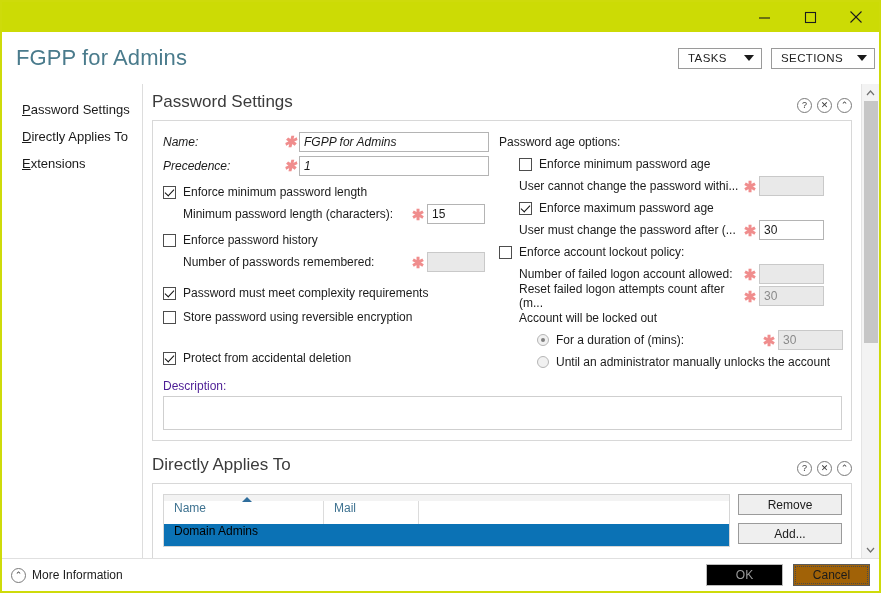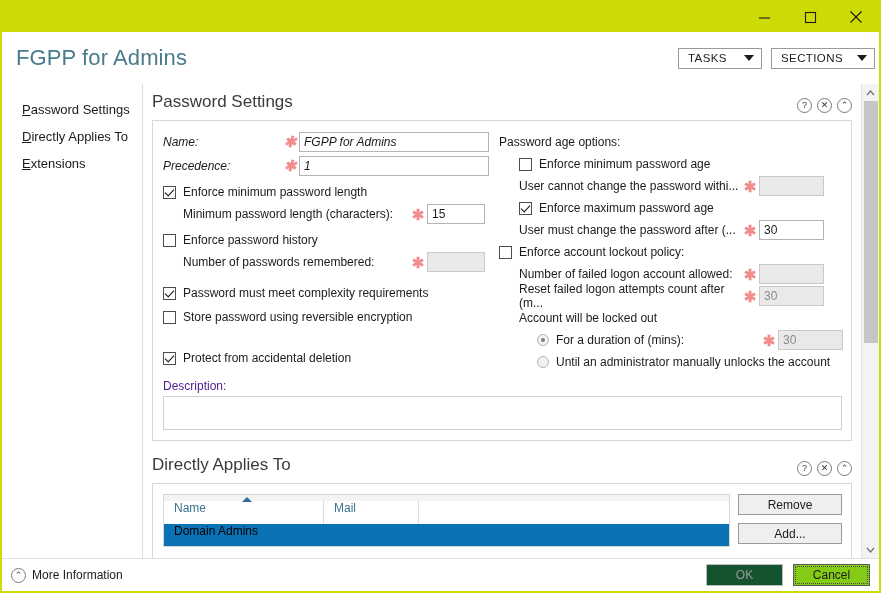--- a/index.html
+++ b/index.html
@@ -197,25 +197,25 @@
     position: absolute; left: 0; right: 0; bottom: 0; height: 33px;
     background: #fff; border-top: 1px solid #e0e0e0;
     display: flex; align-items: center;
   }
   .more-info { display: flex; align-items: center; padding-left: 9px; }
   .more-info .cicon { margin-right: 6px; }
   .more-info .t { font-size: 12px; color: #1b1b1b; }
   .footer-btns { margin-left: auto; margin-right: 9px; display: flex; gap: 10px; }
   .fbtn {
     width: 77px; height: 22px; border: 1px solid #a8a8a8;
-    background: #84cc16; font-size: 12px;
+    background: #a16207; font-size: 12px;
     display: flex; align-items: center; justify-content: center;
     color: #1b1b1b;
   }
-  .fbtn.disabled { color: #9a9a9a; border-color: #bdbdbd; background: #14532d; }
+  .fbtn.disabled { color: #9a9a9a; border-color: #bdbdbd; background: #000000; }
   .fbtn.focus { border: 1px solid #5a5a5a; outline: 1px dotted #4a4a4a; outline-offset: -3px; }
 </style>
 </head>
 <body>
 
 <div class="window">
 
   <div class="titlebar">
     <div class="winbtn">
       <svg width="13" height="13" viewBox="0 0 13 13">

